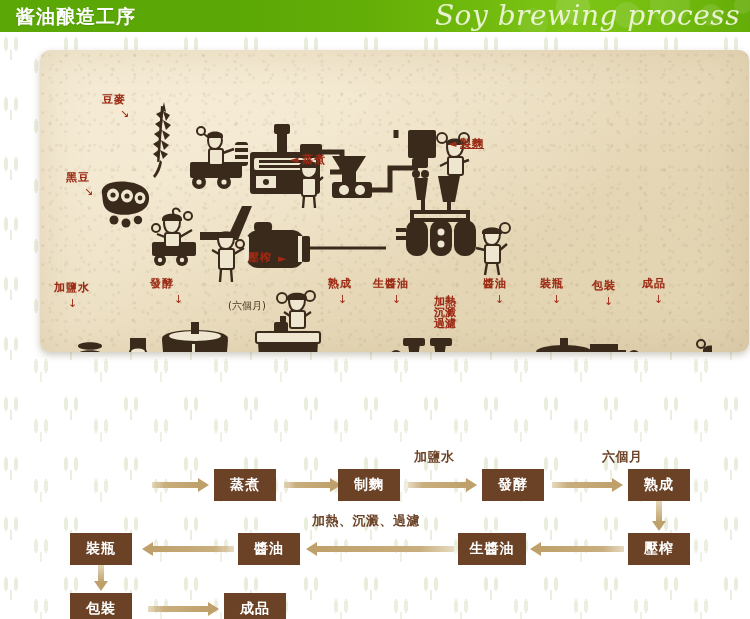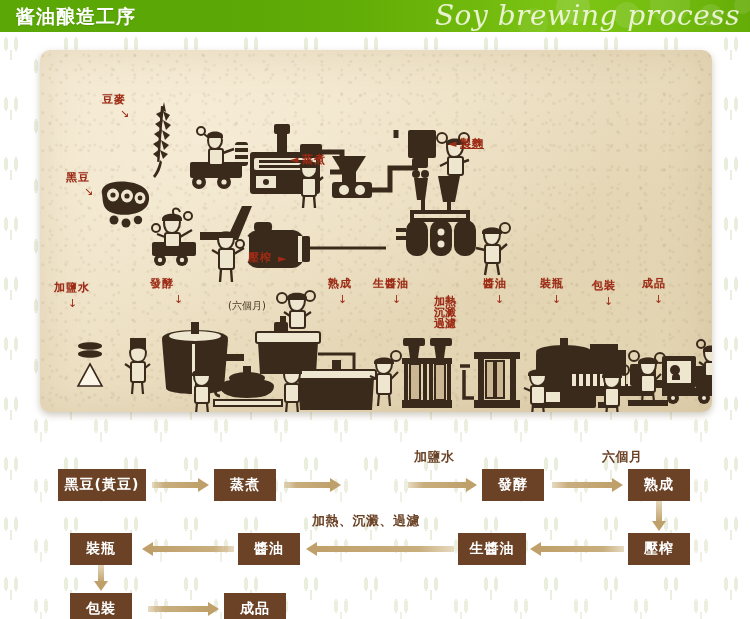--- a/index.html
+++ b/index.html
@@ -64,29 +64,30 @@
       radial-gradient(ellipse 3px 10px at 36px 34px, #eceedf 0 70%, rgba(236,238,223,0) 72%),
       radial-gradient(ellipse 3px 10px at 46px 34px, #eceedf 0 70%, rgba(236,238,223,0) 72%),
       radial-gradient(ellipse 2px 7px at 41px 45px, #eff1e4 0 70%, rgba(239,241,228,0) 72%);
     background-size: 60px 60px, 60px 60px, 60px 60px, 60px 60px, 60px 60px, 60px 60px;
     background-repeat: repeat;
   }
 
   
   #illustration {
     position: absolute; left: 40px; top: 18px;
-    width: 672px; height: 362px;
+    width: 672px; height: 302px;
     border-radius: 10px;
     background-color: #ede1c6;
     background-image:
       radial-gradient(ellipse at 22% 18%, #f6ecd6 0%, rgba(246,236,214,0) 58%),
       radial-gradient(ellipse at 78% 78%, #e3d4b2 0%, rgba(227,212,178,0) 62%),
       linear-gradient(140deg, #f3e9d2 0%, #ecdfc2 42%, #e6d8b8 72%, #ddcdab 100%);
     box-shadow: 0 3px 7px rgba(80,60,30,0.28), inset 0 0 40px rgba(180,155,110,0.25);
     overflow: hidden;
+    padding-left: 37px;
   }
   #illus-grain {
     position: absolute; inset: 0;
     border-radius: 10px;
     background-image:
       radial-gradient(circle at 12% 30%, rgba(120,95,60,0.10) 0 1px, rgba(0,0,0,0) 2px),
       radial-gradient(circle at 33% 70%, rgba(120,95,60,0.09) 0 1px, rgba(0,0,0,0) 2px),
       radial-gradient(circle at 57% 22%, rgba(120,95,60,0.08) 0 1px, rgba(0,0,0,0) 2px),
       radial-gradient(circle at 72% 55%, rgba(120,95,60,0.10) 0 1px, rgba(0,0,0,0) 2px),
       radial-gradient(circle at 88% 80%, rgba(120,95,60,0.09) 0 1px, rgba(0,0,0,0) 2px),
@@ -571,30 +572,30 @@
     <div class="red-arrow" style="left:564px; top:246px;">↓</div>
 
     <div class="illus-label" style="left:602px; top:228px;">成品</div>
     <div class="red-arrow" style="left:614px; top:244px;">↓</div>
 
     <div class="illus-note" style="left:188px; top:250px;text-align:center;">(六個月)</div>
   </div>
 
   <div id="flowchart">
 
-    <div class="flow-box" style="left:58px;  top:49px; width:88px;">黑豆(黃豆)</div>
 
     <div class="flow-arrow-h" style="left:152px; top:62px; width:48px;"></div>
     <div class="flow-head right" style="left:198px; top:58px;"></div>
 
     <div class="flow-box" style="left:214px; top:49px; width:62px;">蒸煮</div>
 
     <div class="flow-arrow-h" style="left:284px; top:62px; width:48px;"></div>
     <div class="flow-head right" style="left:330px; top:58px;"></div>
 
+    <div class="flow-box" style="left:338px; top:49px; width:62px;">制麴</div>
 
     <div class="flow-caption" style="left:414px; top:28px;">加鹽水</div>
     <div class="flow-arrow-h" style="left:408px; top:62px; width:60px;"></div>
     <div class="flow-head right" style="left:466px; top:58px;"></div>
 
     <div class="flow-box" style="left:482px; top:49px; width:62px;">發酵</div>
 
     <div class="flow-caption" style="left:558px; top:28px;margin-left:44px;">六個月</div>
     <div class="flow-arrow-h" style="left:552px; top:62px; width:62px;"></div>
     <div class="flow-head right" style="left:612px; top:58px;"></div>

